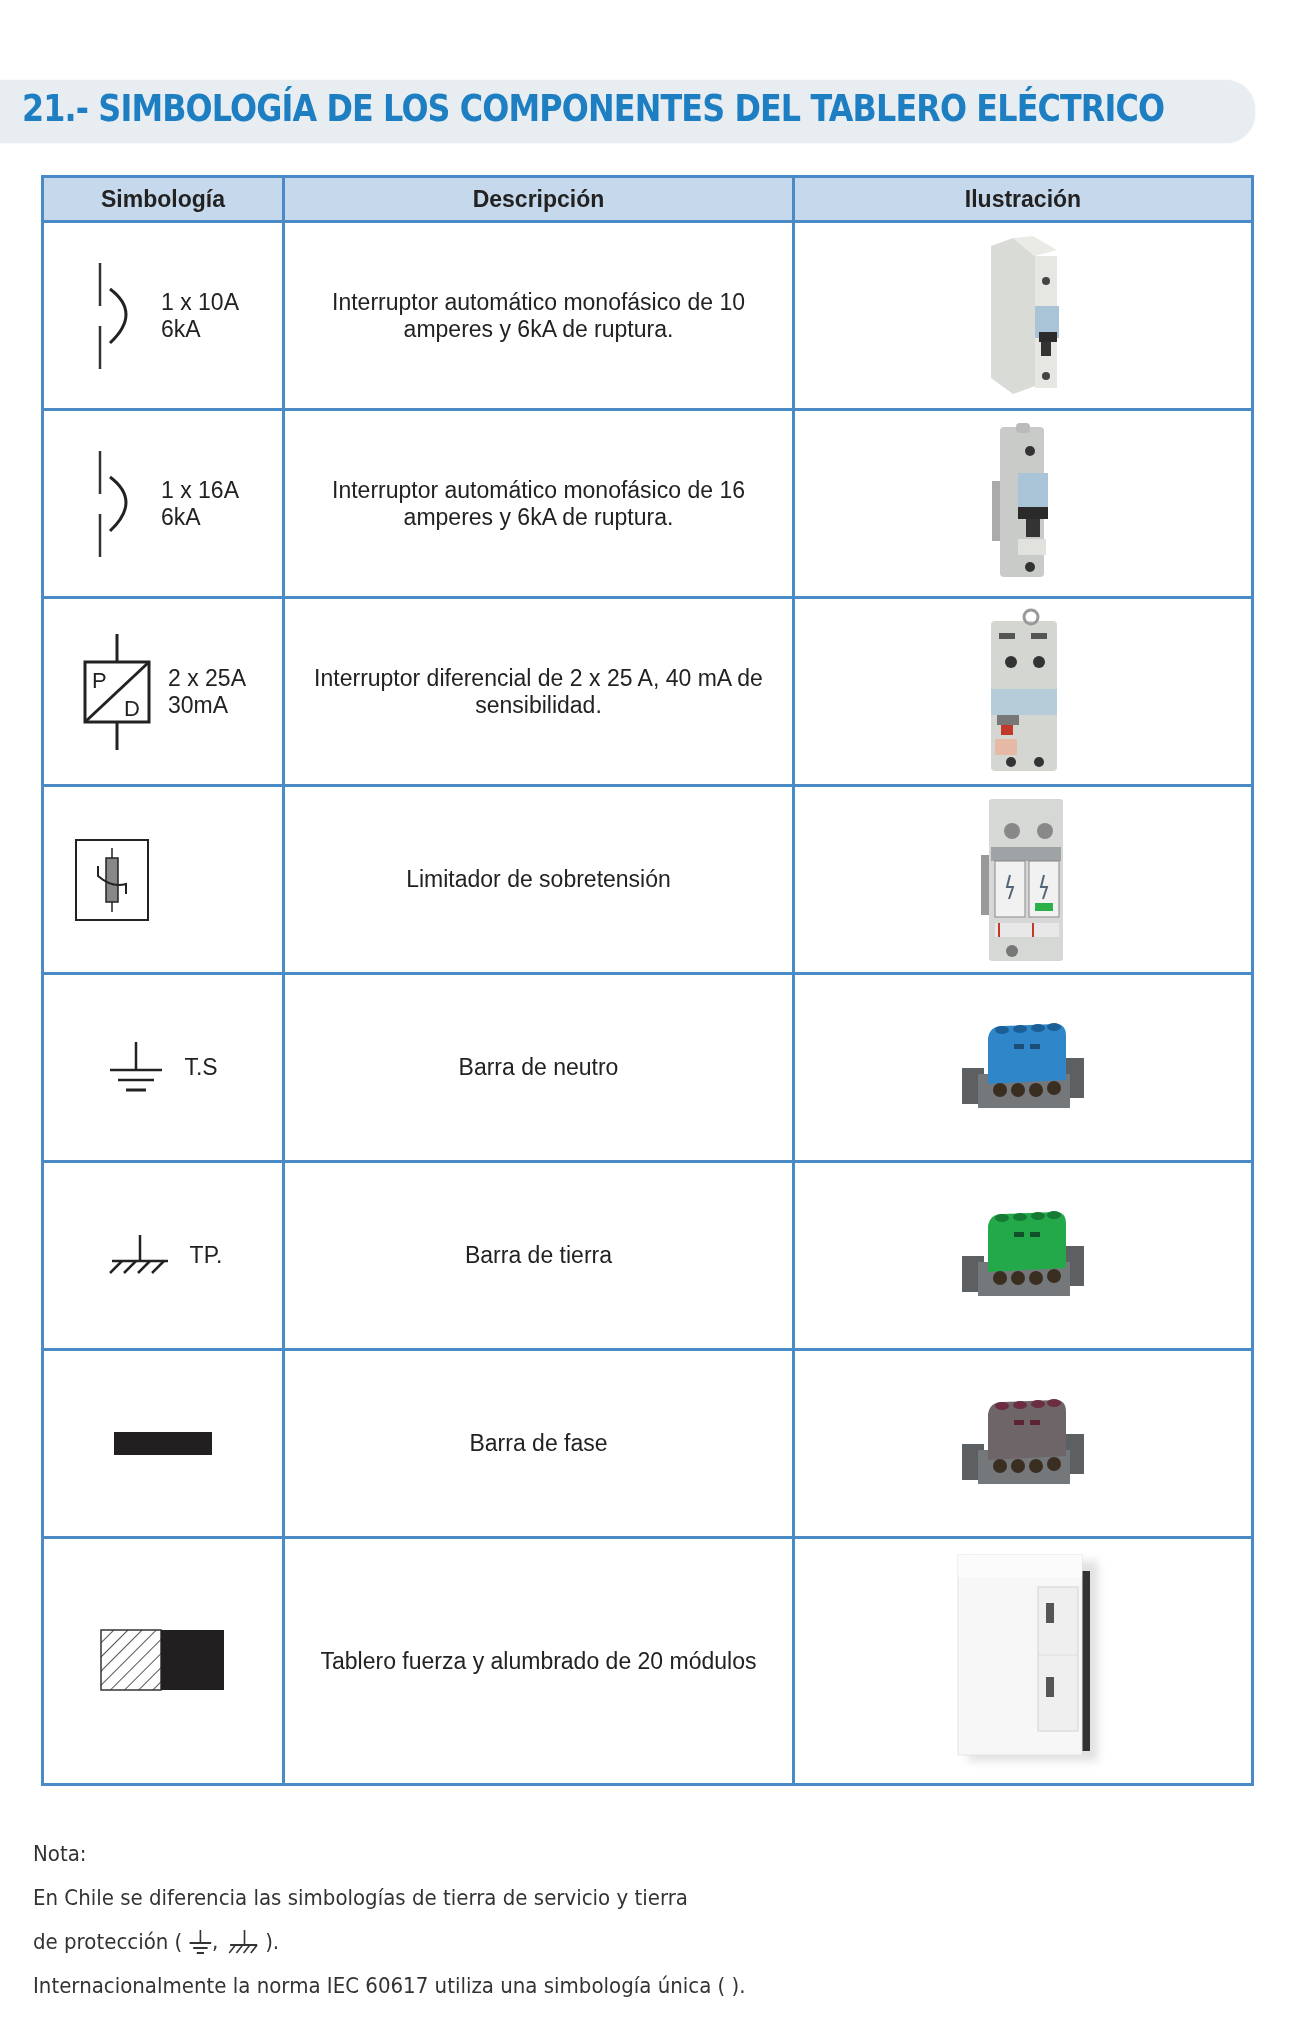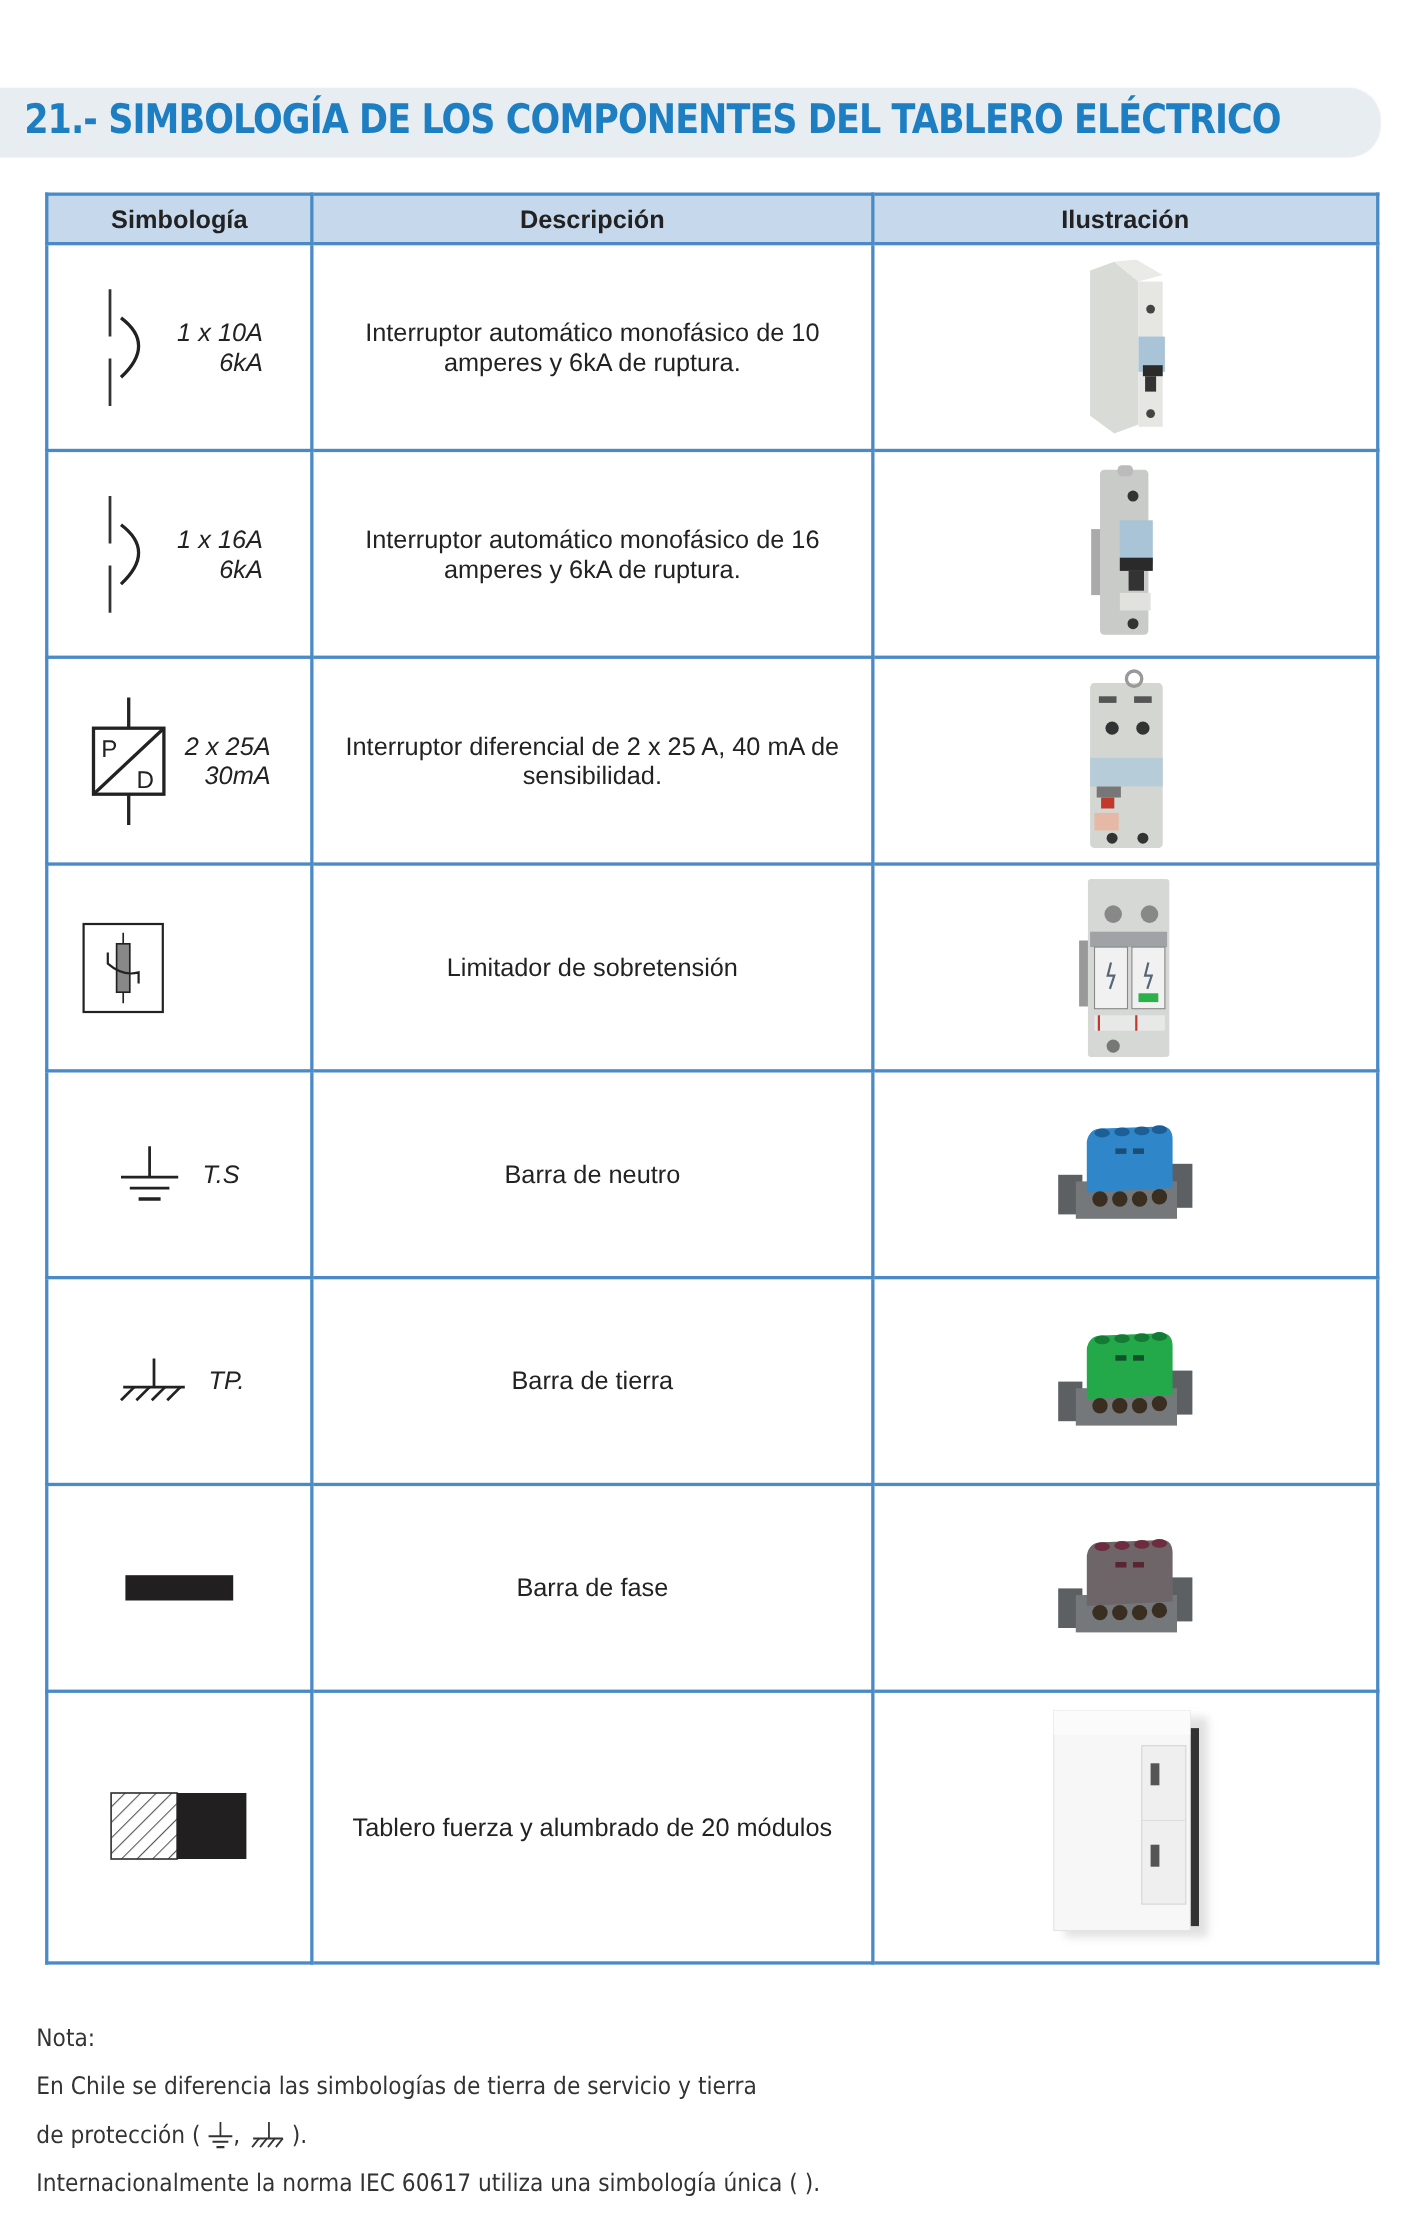--- a/index.html
+++ b/index.html
@@ -6,21 +6,21 @@
   body { width:1290px; height:2024px; position:relative; overflow:hidden; font-family:"Liberation Sans", sans-serif; color:#222; }
   .title-pill { position:absolute; left:0; top:80px; width:1255px; height:63px; background:#e8edf2; border-radius:0 29px 29px 0; box-shadow:0 0 2px rgba(0,0,0,0.08); }
   .title-pill::before { content:""; position:absolute; left:0; top:0; width:29px; height:57px; border-radius:29px 0 0 29px; background:#e8edf2; }
   .title-text { position:absolute; left:22px; top:6px; font-family:"DejaVu Sans", sans-serif; font-weight:bold; font-size:37px; color:#1e7ec2; letter-spacing:-1px; transform:scaleX(0.86); transform-origin:left center; white-space:nowrap; line-height:46px; }
   table.sym { position:absolute; left:41px; top:175px; width:1210px; border-collapse:collapse; table-layout:fixed; }
   table.sym th, table.sym td { border:3px solid #4a8ac6; padding:0; text-align:center; vertical-align:middle; }
   table.sym th { background:#c6d8eb; height:42px; font-weight:bold; font-size:23px; color:#222; }
   table.sym td { height:185px; font-size:23px; line-height:27px; color:#222; }
   table.sym tr.tall td { height:244px; }
   .symcell { display:flex; align-items:center; justify-content:center; gap:14px; height:100%; }
-  .symcell .lbl { font-size:23px; line-height:27px; text-align:right;font-style:italic; }
+  .symcell .lbl { font-size:23px; line-height:27px; text-align:left; }
   .desc { padding:0 18px; }
   .ill { display:flex; align-items:center; justify-content:center; }
   .notes { position:absolute; left:33px; top:1832px; font-family:"DejaVu Sans", sans-serif; font-size:22px; color:#333; transform:scaleX(0.9); transform-origin:left top; }
   .notes div { height:44px; line-height:44px; white-space:nowrap; }
   .inline-sym { display:inline-block; vertical-align:middle; }
 </style>
 </head>
 <body>
 
 <div class="title-pill">

